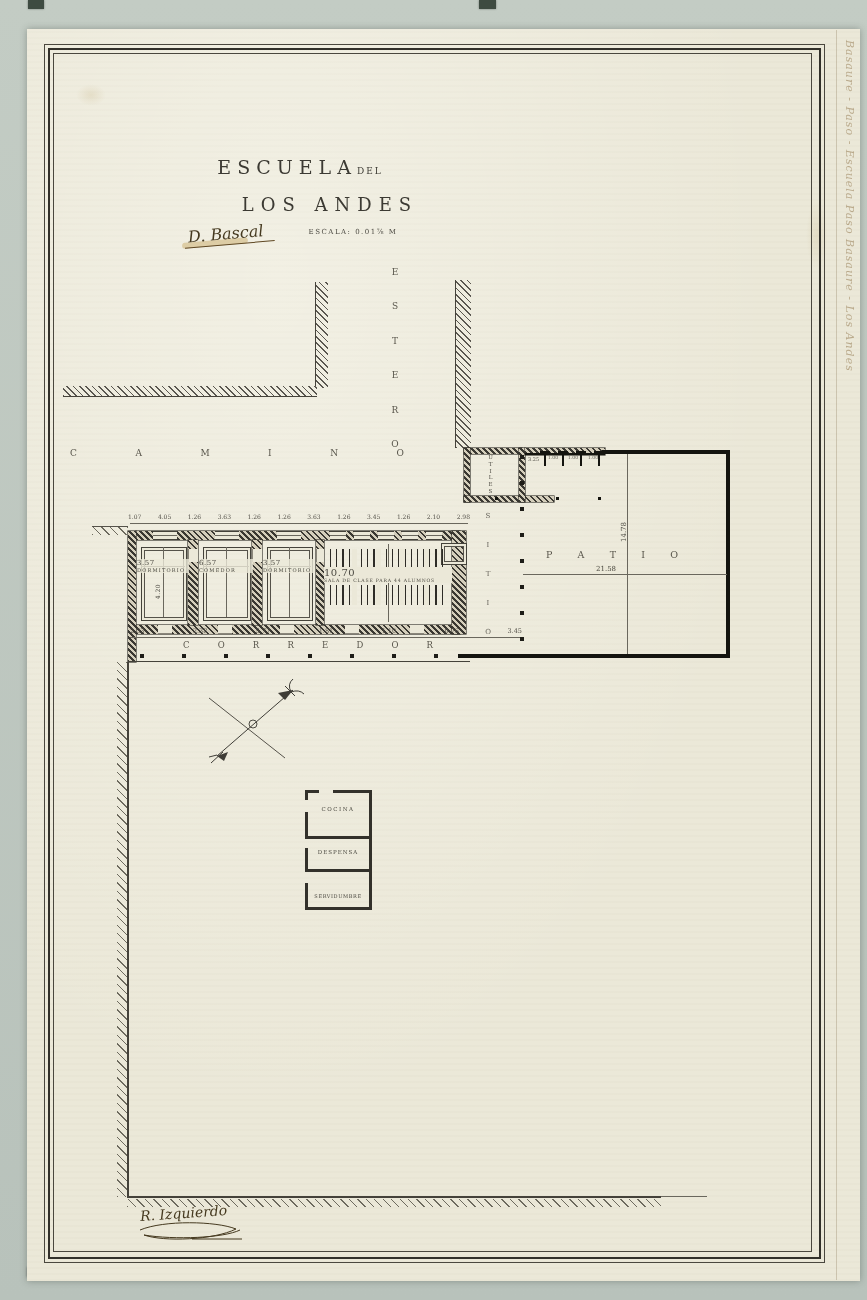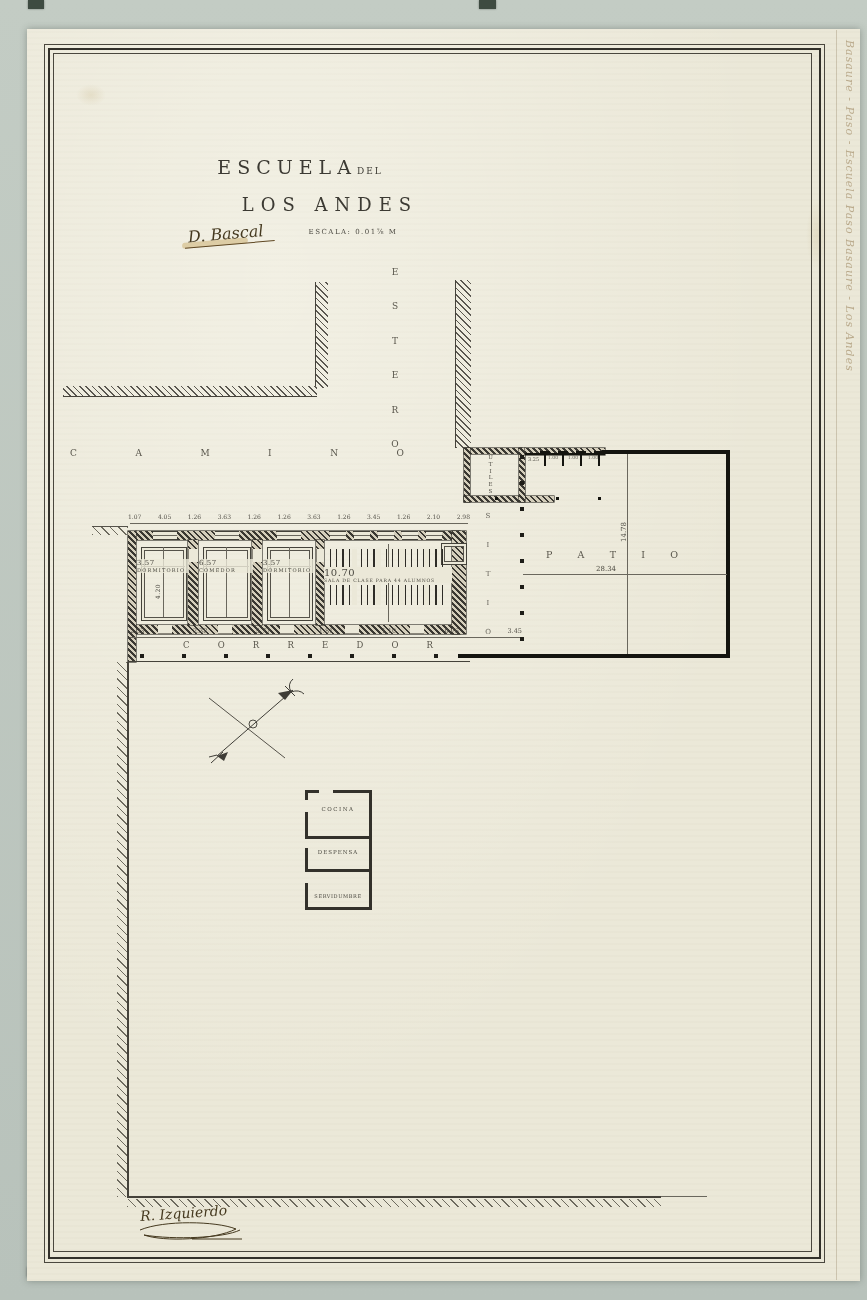--- a/index.html
+++ b/index.html
@@ -234,21 +234,21 @@
 <div class="abs" style="left:520px;top:455px;width:4px;height:198px;background:repeating-linear-gradient(180deg,#1e1d18 0 4px,rgba(0,0,0,0) 4px 26px)"></div>
 <div class="abs thin" style="left:627px;top:454px;width:1px;height:200px"></div>
 <div class="abs thin" style="left:523px;top:574px;width:204px;height:1px"></div>
 <div class="abs spread" style="left:546px;top:549px;width:132px;font-size:9.5px">
     <span>P</span>
     <span>A</span>
     <span>T</span>
     <span>I</span>
     <span>O</span>
   </div>
-<div class="abs" style="left:594px;top:565px;font-size:7px;color:#4c4a42;background:#ebe8d8;padding:0 2px">28.34</div>
+<div class="abs" style="left:594px;top:565px;font-size:7px;color:#4c4a42;background:#ebe8d8;padding:0 2px">21.58</div>
 <div class="abs" style="left:614px;top:528px;font-size:7px;color:#4c4a42;transform:rotate(-90deg)">14.78</div>
 
 <svg class="abs" style="left:203px;top:678px" width="105" height="88" viewBox="0 0 105 88">
   <line x1="6" y1="20" x2="82" y2="80" stroke="#55524a" stroke-width="1"></line>
   <line x1="14" y1="78" x2="90" y2="12" stroke="#3f3d37" stroke-width="1"></line>
   <circle cx="50" cy="46" r="4" fill="none" stroke="#4c4a42" stroke-width="1"></circle>
   <path d="M90,12 l-15,3 7,7 z" fill="#3f3d37"></path>
   <path d="M88,14 q-4,-8 2,-13 M88,14 q8,-3 13,2 M82,8 l10,10" stroke="#3f3d37" stroke-width="1" fill="none"></path>
   <path d="M14,78 l11,-4 -4,9 z" fill="#3f3d37"></path>
   <path d="M8,85 l12,-11 M6,79 l8,-2" stroke="#3f3d37" stroke-width="1" fill="none"></path>

